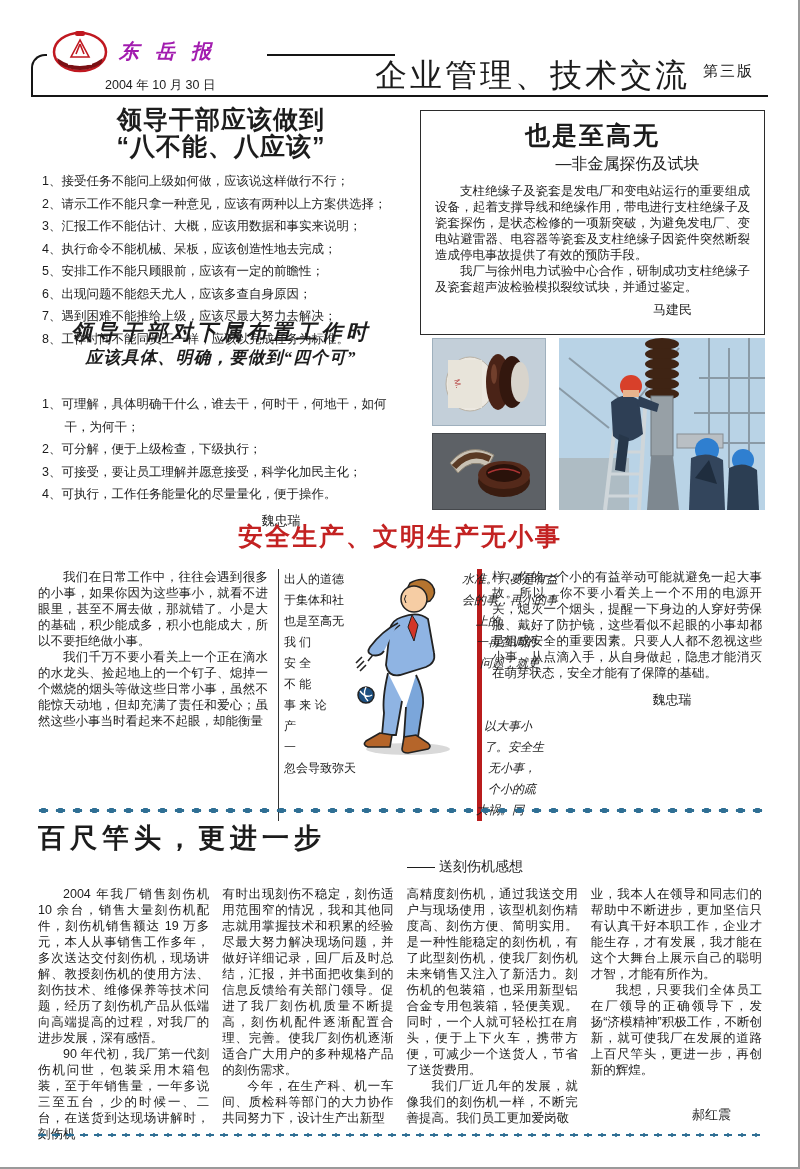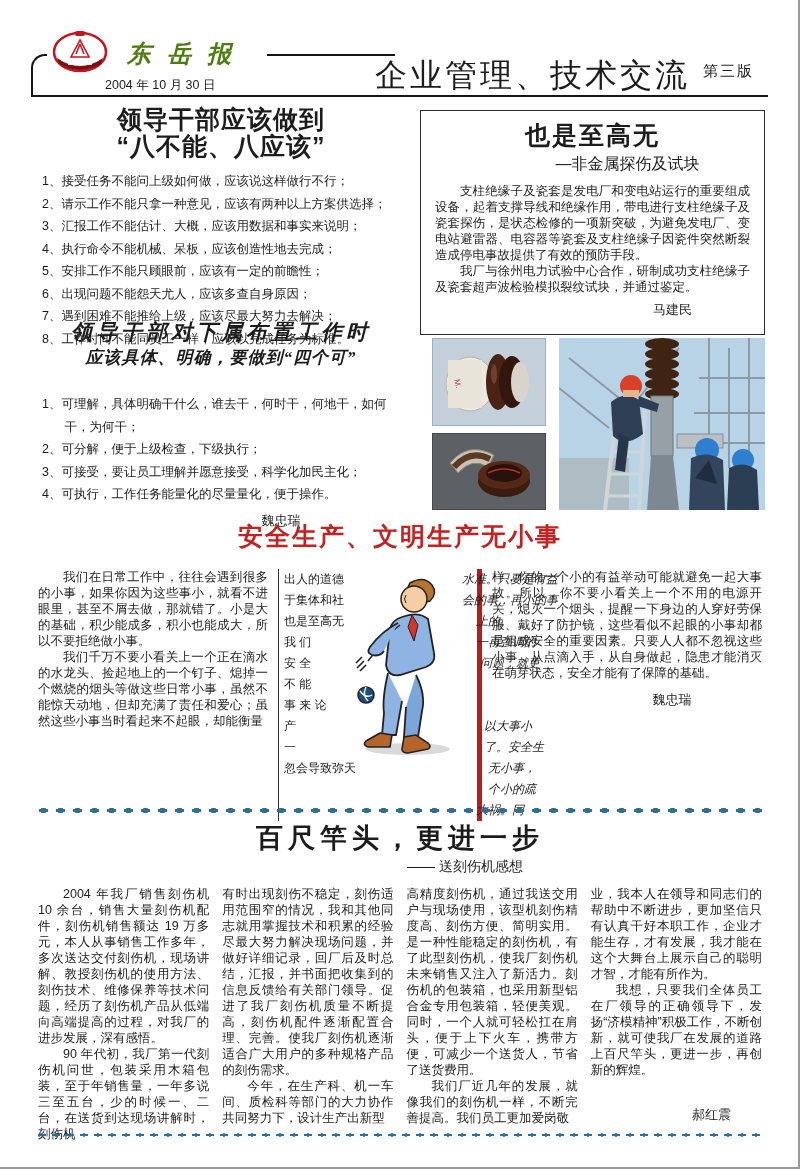--- a/index.html
+++ b/index.html
@@ -9,22 +9,22 @@
     position:relative; width:800px; height:1169px; margin:0 auto;
     background:#fff; color:#1c1c1c; overflow:hidden;
     border-right:2px solid #9a9a9a; border-bottom:2px solid #9a9a9a;
   }
   
   #header { position:absolute; left:35px; top:28px; width:733px; height:69px; }
   .hdr-bottom-line { position:absolute; left:-4px; right:0; bottom:0; border-bottom:2px solid #151515; }
   .hdr-bracket { position:absolute; left:-4px; top:26px; width:16px; height:43px;
     border-left:2px solid #151515; border-top:2px solid #151515; border-top-left-radius:14px; }
   .masthead-logo { position:absolute; left:16px; top:2px; }
-  .paper-name { position:absolute; left:92px; top:10px; font-size:24px; font-weight:bold;
-    color:#4d7c0f; letter-spacing:16px; font-family:"Liberation Serif", serif; font-style:italic; }
+  .paper-name { position:absolute; left:84px; top:10px; font-size:20px; font-weight:bold;
+    color:#a21caf; letter-spacing:16px; font-family:"Liberation Serif", serif; font-style:italic; }
   .name-rule { position:absolute; left:232px; top:26px; width:128px; border-top:2px solid #151515; }
   .issue-date { position:absolute; left:70px; top:49px; font-size:12.5px; }
   .section-title { position:absolute; left:340px; top:26px; font-size:32px; letter-spacing:3px; }
   .page-label { position:absolute; right:14px; top:34px; font-size:15px; letter-spacing:2px; }
   
   .body-text { font-size:12.5px; line-height:16px; text-align:justify; }
   .indent { text-indent:2em; }
   .sig { font-size:13px; margin-top:6px; }
   
   #lead { position:absolute; left:42px; top:106px; width:358px; }
@@ -65,21 +65,21 @@
   
   .dot-sep { position:absolute; left:35px; right:35px; height:9px;
     background-image:radial-gradient(7px 3.2px at 50% 50%, var(--sep) 68%, transparent 72%);
     background-size:17px 9px; background-repeat:repeat-x; }
   #sep-mid { top:806px; }
   #sep-bottom { top:1132px; height:6px;
     background-image:radial-gradient(6px 2.2px at 50% 50%, var(--sep) 68%, transparent 72%);
     background-size:14px 6px; }
   
   #pole { position:absolute; left:38px; top:820px; width:724px; }
-  #pole h2 { text-align:center; font-size:27px; font-weight:bold; letter-spacing:5px; }
+  #pole h2 { font-size:27px; font-weight:bold; letter-spacing:5px; }
   #pole .subtitle { text-align:center; padding-left:130px; font-size:14px; margin-top:2px; }
   #pole .cols { display:flex; gap:13px; margin-top:10px; }
   #pole .col { flex:1; }
   #pole .sig { text-align:center; padding-left:70px; margin-top:28px; }
 </style>
 </head>
 <body>
 
 <div id="page" style="--sep:#2f6f94;">
 

